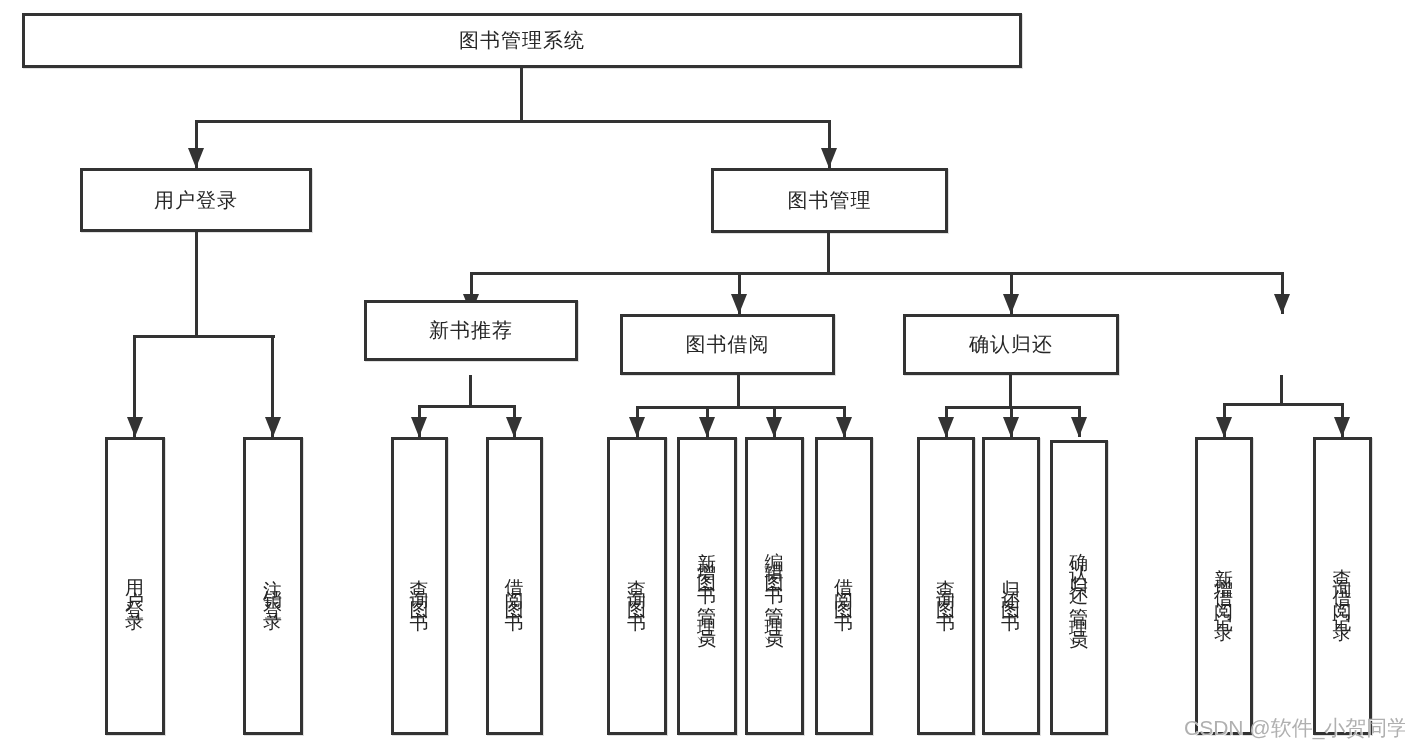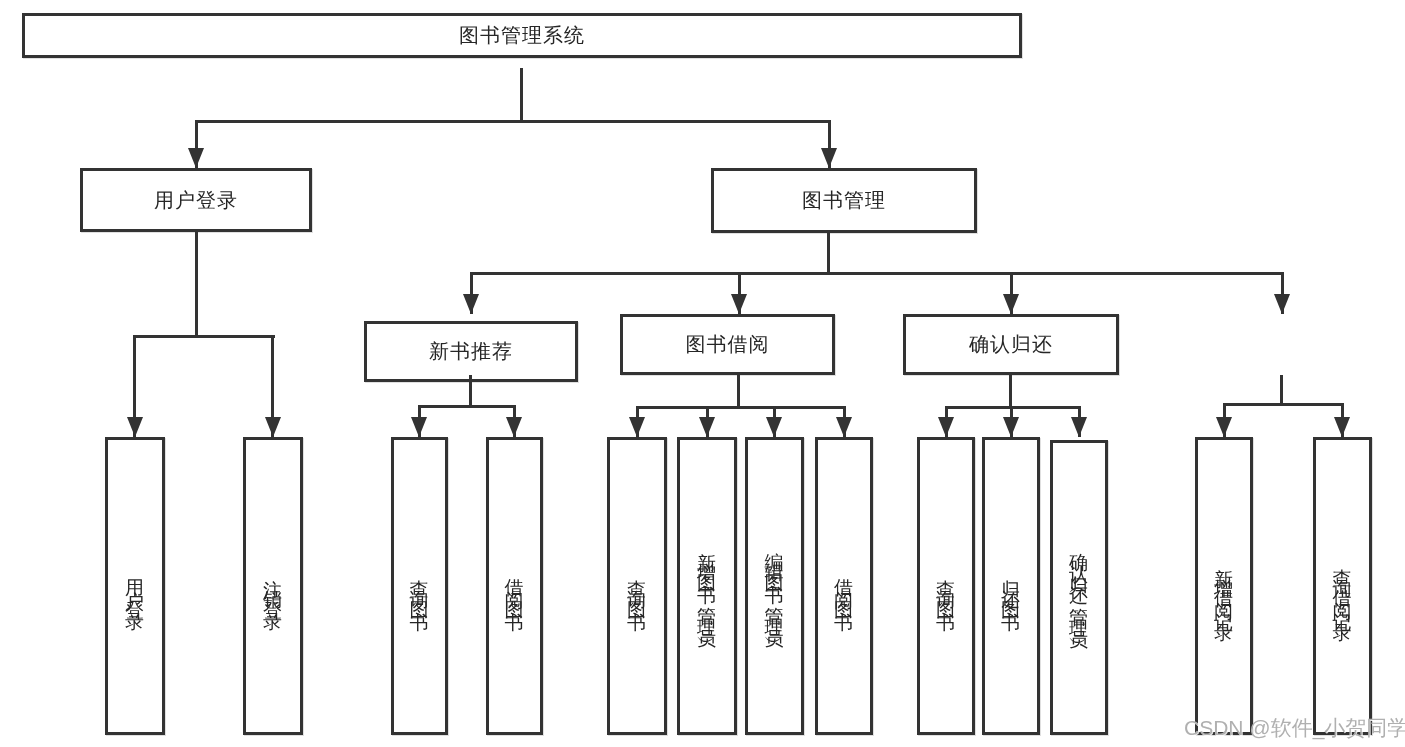--- a/index.html
+++ b/index.html
@@ -59,35 +59,35 @@
     text-shadow: 1px 1px 0 rgba(255,255,255,0.85);
     white-space: nowrap;
     z-index: 10;
   }
 </style>
 </head>
 <body>
 
 <div id="canvas">
 
-  <div class="box" style="left:22px;top:13px;width:1000px;height:45px;font-family:Liberation Mono, monospace;">
+  <div class="box" style="left:22px;top:13px;width:1000px;height:55px;font-family:Liberation Mono, monospace;">
     <span class="hlabel">图书管理系统</span>
   </div>
 
   <div class="line" style="left:520px;top:68px;width:3px;height:52px;"></div>
   <div class="line" style="left:195px;top:120px;width:636px;height:3px;"></div>
   <div class="line" style="left:195px;top:120px;width:3px;height:48px;"></div>
   <div class="arw" style="left:188px;top:148px;"></div>
   <div class="line" style="left:828px;top:120px;width:3px;height:48px;"></div>
   <div class="arw" style="left:821px;top:148px;"></div>
 
   <div class="box" style="left:80px;top:168px;width:232px;height:64px;">
     <span class="hlabel">用户登录</span>
   </div>
-  <div class="box" style="left:711px;top:168px;width:266px;height:65px;">
+  <div class="box" style="left:711px;top:168px;width:237px;height:65px;">
     <span class="hlabel">图书管理</span>
   </div>
 
   <div class="line" style="left:195px;top:232px;width:3px;height:103px;"></div>
   <div class="line" style="left:134px;top:335px;width:141px;height:3px;"></div>
   <div class="line" style="left:133px;top:335px;width:3px;height:102px;"></div>
   <div class="arw" style="left:127px;top:417px;"></div>
   <div class="line" style="left:271px;top:335px;width:3px;height:102px;"></div>
   <div class="arw" style="left:265px;top:417px;"></div>
 
@@ -95,21 +95,21 @@
   <div class="line" style="left:470px;top:272px;width:814px;height:3px;"></div>
   <div class="line" style="left:470px;top:272px;width:3px;height:42px;"></div>
   <div class="arw" style="left:463px;top:294px;"></div>
   <div class="line" style="left:738px;top:272px;width:3px;height:42px;"></div>
   <div class="arw" style="left:731px;top:294px;"></div>
   <div class="line" style="left:1010px;top:272px;width:3px;height:42px;"></div>
   <div class="arw" style="left:1003px;top:294px;"></div>
   <div class="line" style="left:1281px;top:272px;width:3px;height:42px;"></div>
   <div class="arw" style="left:1274px;top:294px;"></div>
 
-  <div class="box" style="left:364px;top:321px;width:214px;height:61px;">
+  <div class="box" style="left:364px;top:300px;width:214px;height:61px;">
     <span class="hlabel">新书推荐</span>
   </div>
   <div class="box" style="left:620px;top:314px;width:215px;height:61px;">
     <span class="hlabel">图书借阅</span>
   </div>
   <div class="box" style="left:903px;top:314px;width:216px;height:61px;">
     <span class="hlabel">确认归还</span>
   </div>
 
   <div class="line" style="left:469px;top:375px;width:3px;height:30px;"></div>

